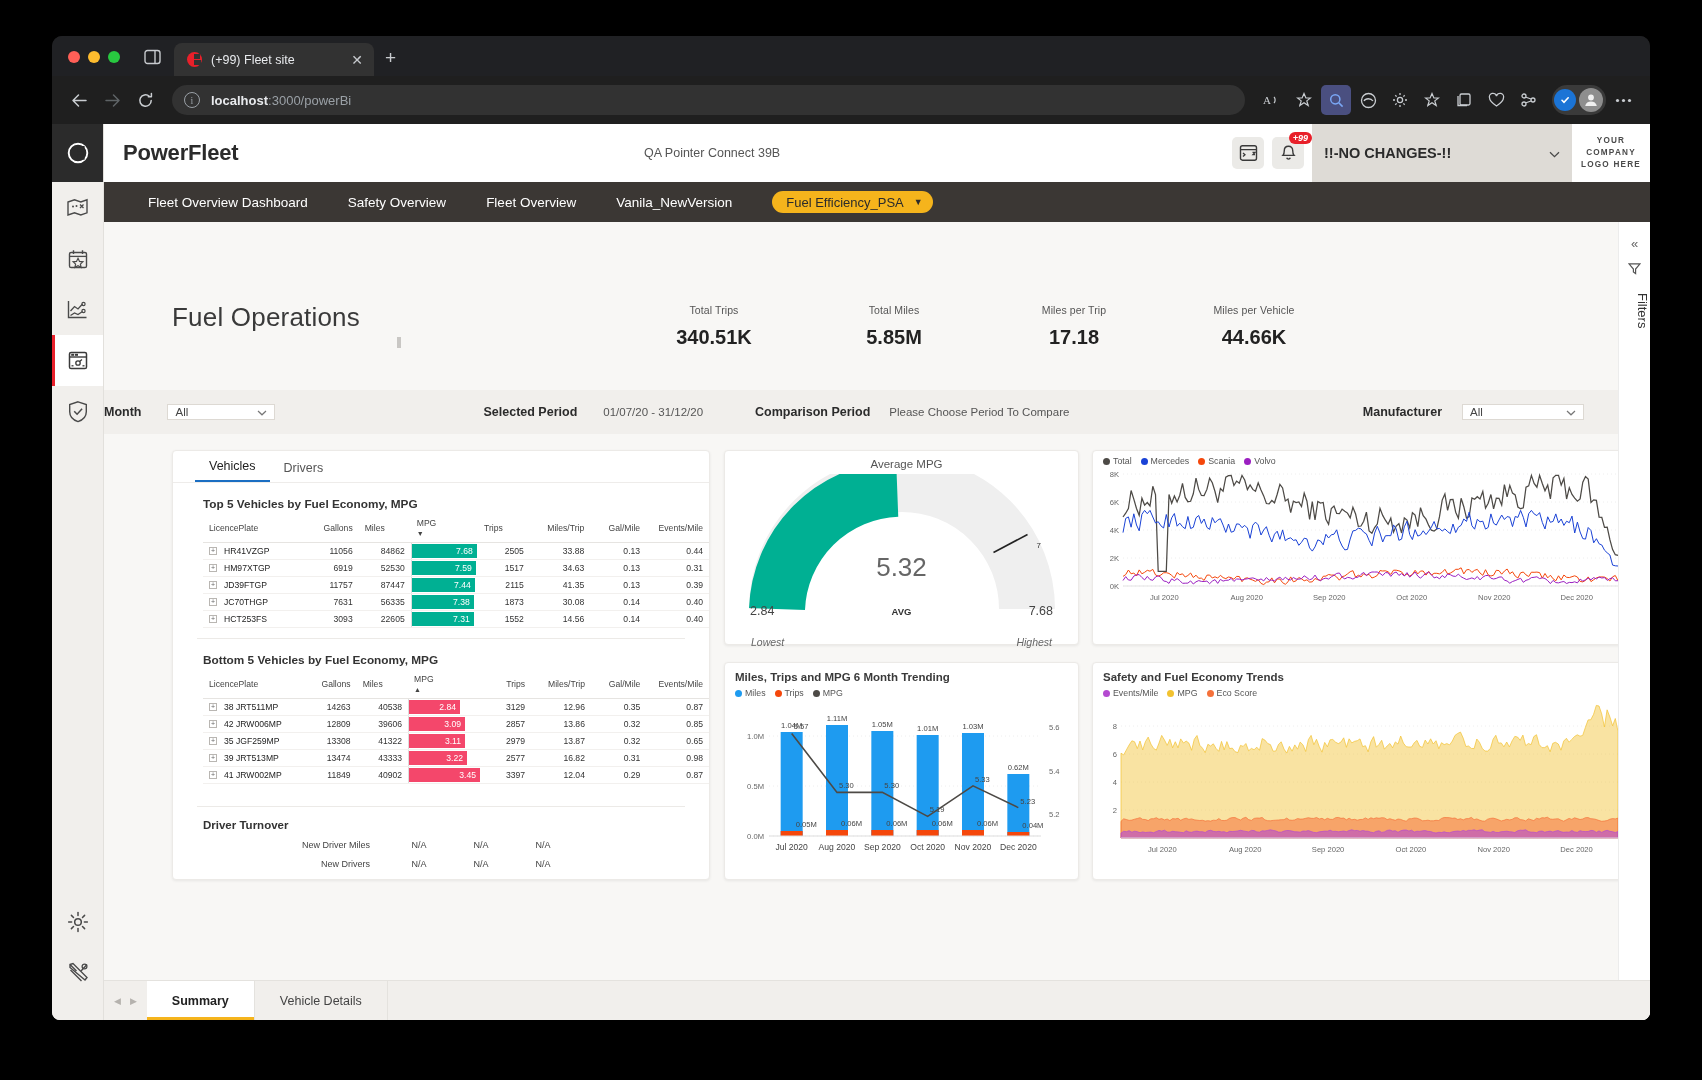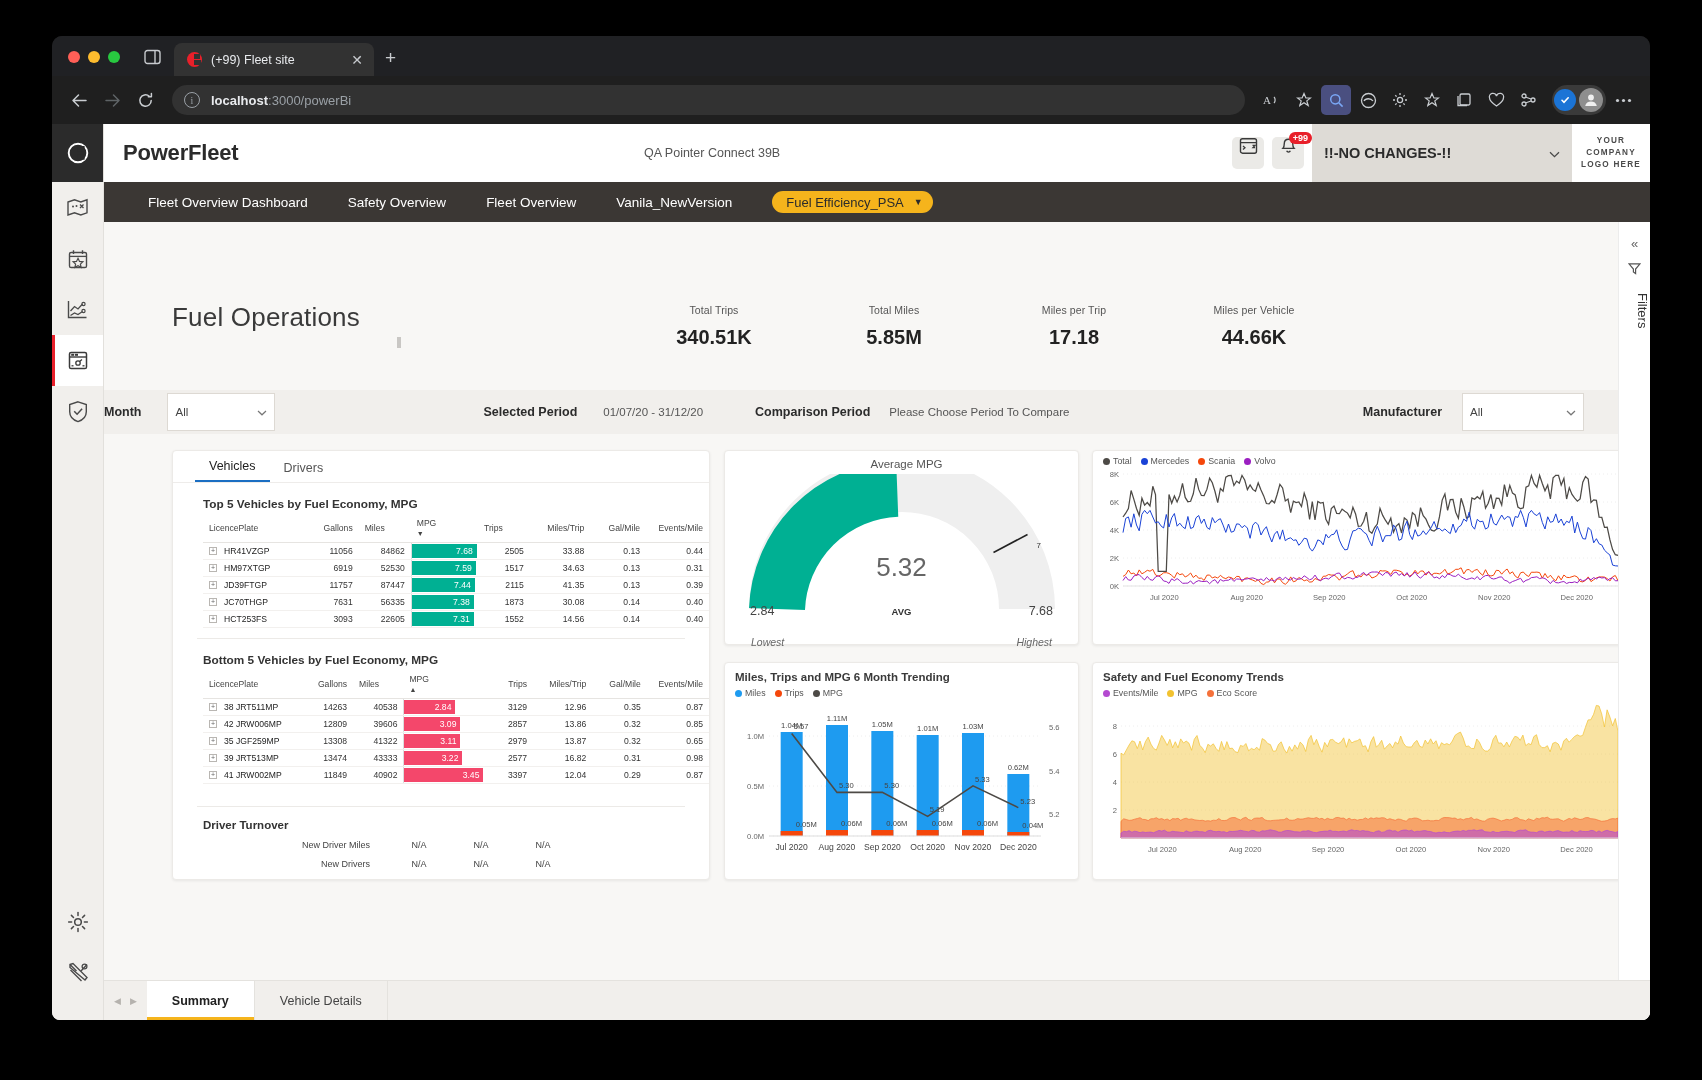--- a/index.html
+++ b/index.html
@@ -45,21 +45,21 @@
   .logo-cell { height:58px; background:#2b2b2b; display:flex; align-items:center; justify-content:center; }
   .rail-ico { position:relative; height:51px; display:flex; align-items:center; justify-content:center; cursor:pointer; color:#4a4a4a; }
   .rail-ico.active { background:#fff; }
   .rail-ico.active:before { content:""; position:absolute; left:0; top:0; bottom:0; width:3px; background:#e8202a;}
   .rail-bottom { position:absolute; bottom:22px; left:0; width:52px; }
 
   .topbar { position:absolute; left:52px; top:0; right:0; height:58px; background:#fff; display:flex; align-items:center; }
   .brand { font-size:22px; font-weight:bold; color:#2b2b2b; padding-left:19px; letter-spacing:-.2px;}
   .customer { position:absolute; left:540px; font-size:12.5px; color:#555; }
   .top-right { position:absolute; right:0; top:0; height:58px; display:flex; align-items:center; }
-  .sq-btn { width:32px; height:32px; border-radius:5px; background:#ebeae7; display:flex; justify-content:center; margin-right:8px; cursor:pointer; position:relative;}
+  .sq-btn { width:32px; height:32px; border-radius:5px; background:#ebeae7; display:flex; align-items:center; justify-content:center; margin-right:8px; cursor:pointer; position:relative;font-style:italic;}
   .badge99 { position:absolute; top:-5px; right:-8px; background:#e8202a; color:#fff; font-size:9px;
              font-weight:bold; border-radius:9px; padding:1px 4px; }
   .acct { width:260px; height:58px; background:#dedbd6; display:flex; align-items:center; padding:0 12px; gap:8px; cursor:pointer;}
   .acct-txt { flex:1; font-size:14.5px; font-weight:bold; color:#2b2b2b; }
   .complogo { width:78px; text-align:center; font-size:8.2px; font-weight:bold; color:#4a4a4a; letter-spacing:1.2px; line-height:1.45; padding:0 4px;}
 
   .navtabs { position:absolute; left:52px; top:58px; right:0; height:40px; background:#3b3734; display:flex; align-items:center; padding-left:24px; gap:0;}
   .navtab { color:#fff; font-size:13.5px; padding:0 20px; cursor:pointer; }
   .navtab.sel { background:#f5b41c; color:#2b2b2b; border-radius:13px; height:22px; display:flex; align-items:center;
                 gap:10px; padding:0 10px 0 14px; font-size:13px; }
@@ -71,21 +71,21 @@
   .big-title { font-size:26px; color:#3a3a3a; font-weight:400; letter-spacing:.2px;}
   .caret { position:absolute; left:225px; top:35px; width:4px; height:11px; background:#c9c7c4;}
 
   .kpis { position:absolute; left:520px; top:82px; display:flex; }
   .kpi { width:180px; text-align:center; }
   .kpi-l { font-size:10.5px; color:#555; letter-spacing:.1px;}
   .kpi-v { font-size:20px; font-weight:bold; color:#222; margin-top:10px;}
 
   .filterbar { position:absolute; left:0; right:0; top:168px; height:44px; background:#f1efec; display:flex; align-items:center;}
   .f-label { font-size:12.5px; font-weight:bold; color:#2b2b2b; }
-  .f-sel { width:108px; height:38px; background:#fff; border:1px solid #ddd9d3; display:flex; align-items:center;
+  .f-sel { width:108px; height:16px; background:#fff; border:1px solid #ddd9d3; display:flex; align-items:center;
            justify-content:space-between; padding:0 7px; font-size:11.5px; color:#444; cursor:pointer;text-align:right;}
   .f-val { font-size:11.5px; color:#555; }
 
   .panel { position:absolute; background:#fff; border:1px solid #eceae7; border-radius:4px;
            box-shadow:0 1px 3px rgba(0,0,0,.07); }
   .p-title { font-size:11.5px; font-weight:bold; color:#3a3a3a; padding:8px 0 0 10px; }
   .p-title.light{ font-weight:normal; color:#555; text-align:center; padding-top:7px;}
   .legend { display:flex; gap:9px; padding:5px 0 0 10px; align-items:center;}
   .lg { display:flex; align-items:center; gap:3px; font-size:8.8px; color:#555;}
   .lg i { width:7px; height:7px; border-radius:50%; display:block;}
@@ -597,21 +597,21 @@
                 <td>16.82</td>
                 <td>0.31</td>
                 <td>0.98</td>
               </tr>
               <tr>
                 <td class="lft"><span class="exp">+</span>41 JRW002MP</td>
                 <td>11849</td>
                 <td>40902</td>
                 <td class="barcell">
                   <span class="gl"></span>
-                  <div class="bar" style="width:80px;background:#f4476b">3.45</div>
+                  <div class="bar" style="width:72px;background:#f4476b">3.45</div>
                 </td>
                 <td>3397</td>
                 <td>12.04</td>
                 <td>0.29</td>
                 <td>0.87</td>
               </tr>
             </tbody>
         </table>
 
         <div class="hr" style="margin-top:22px;"></div>

